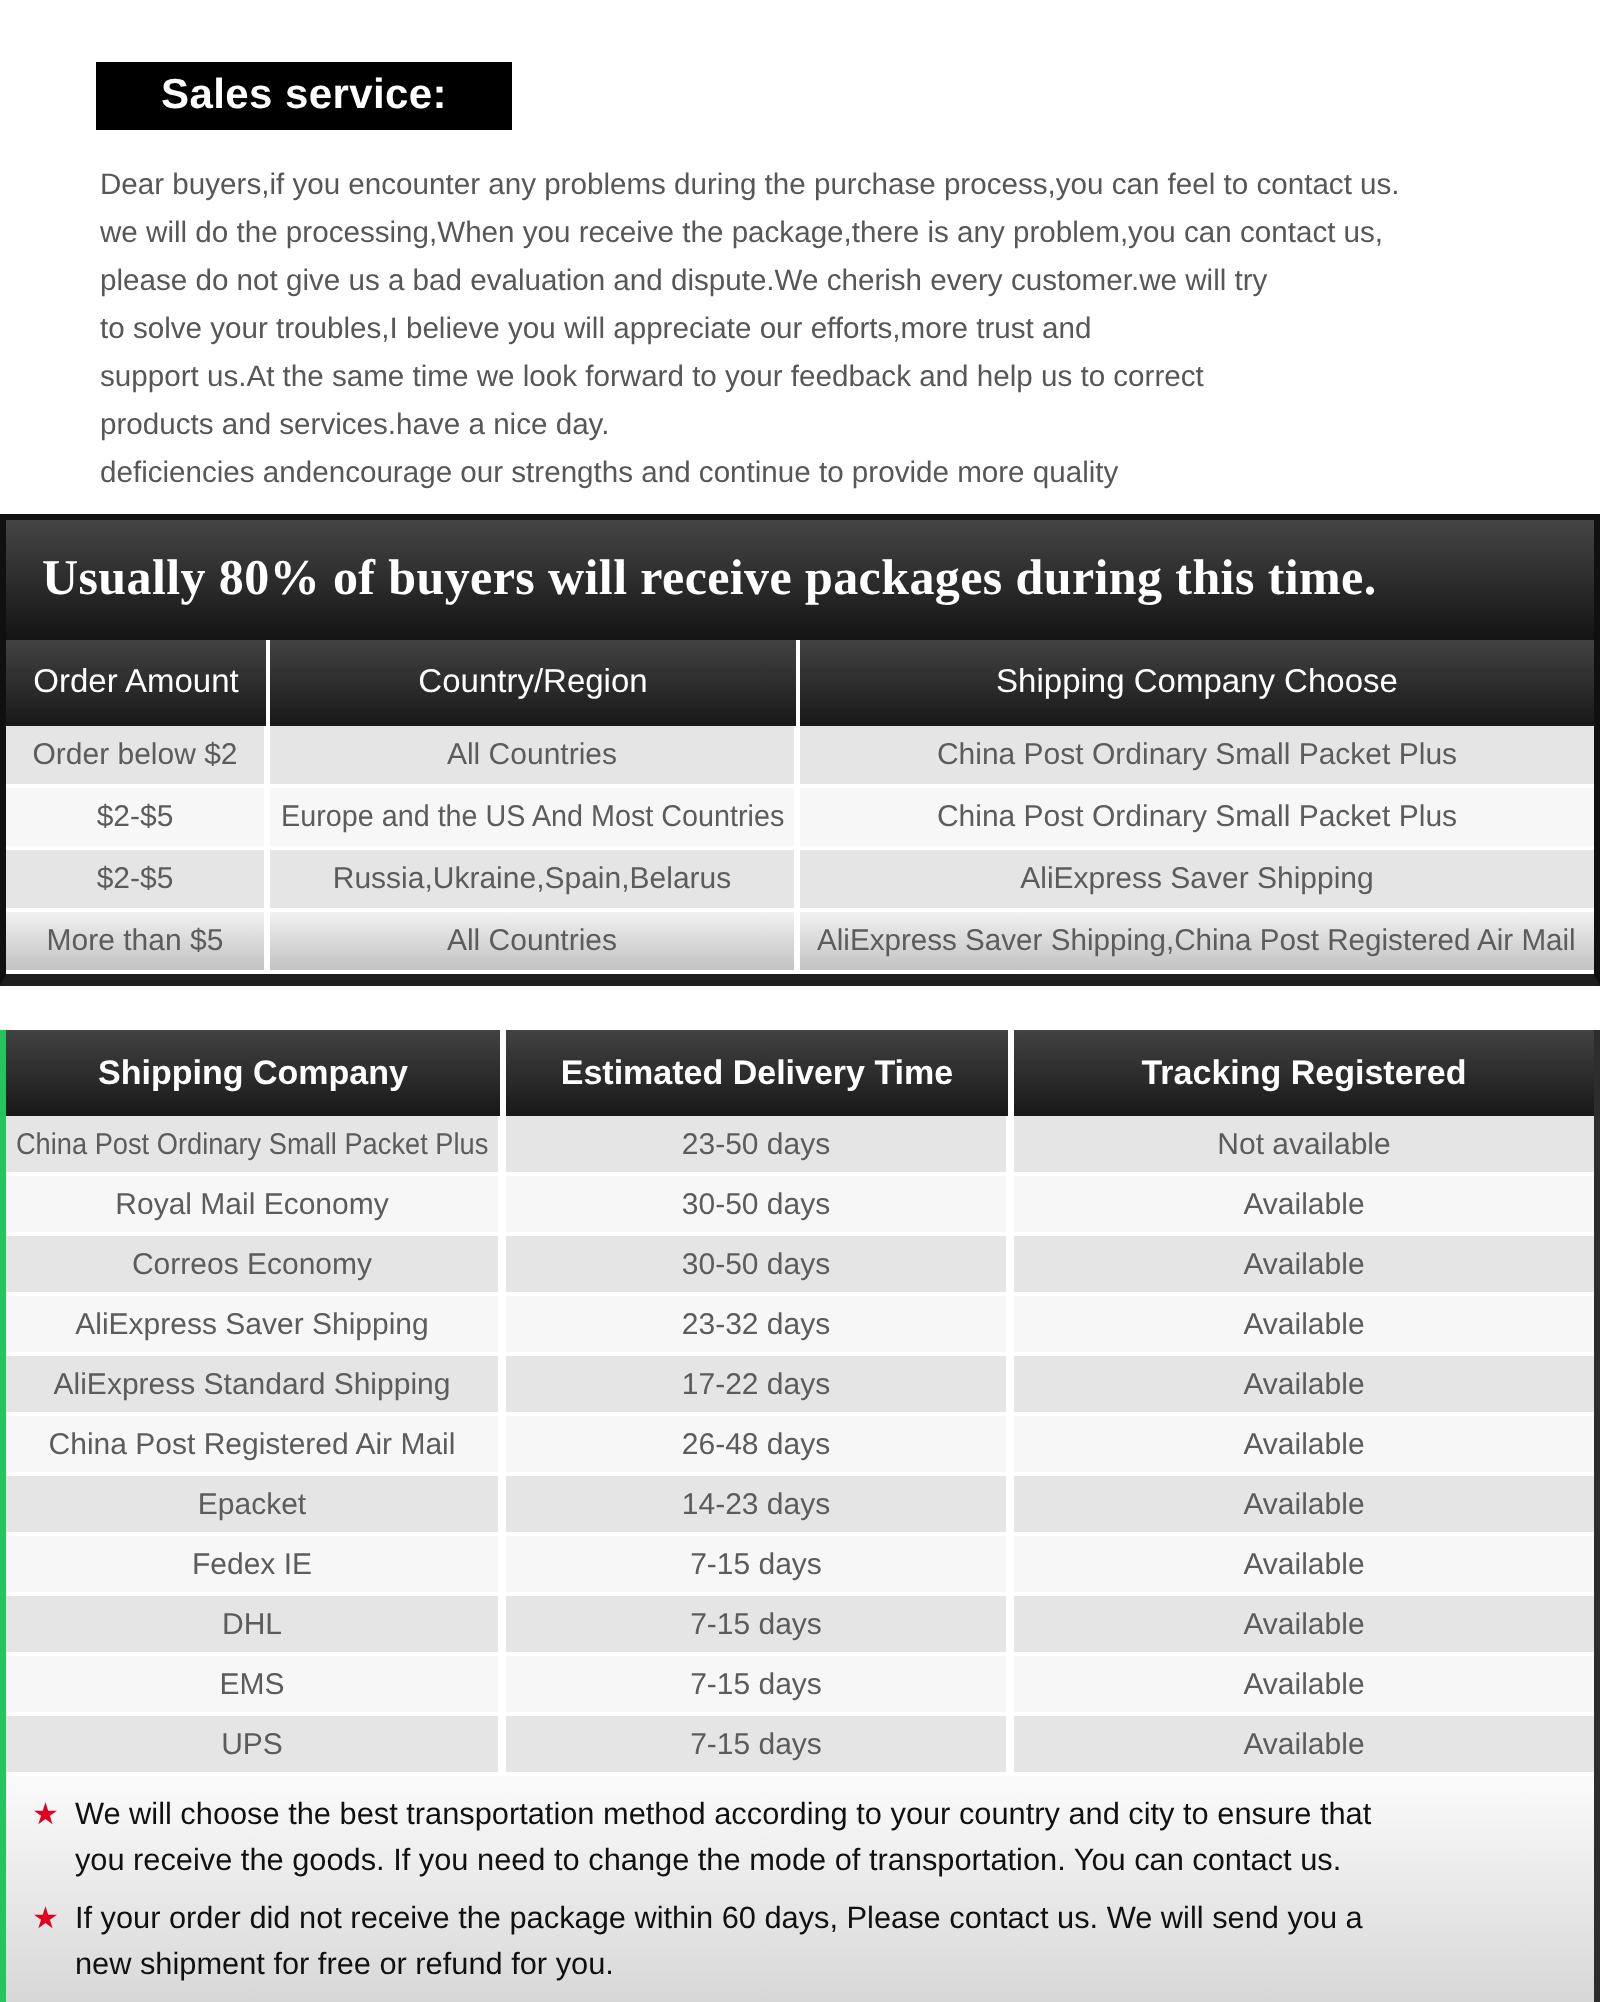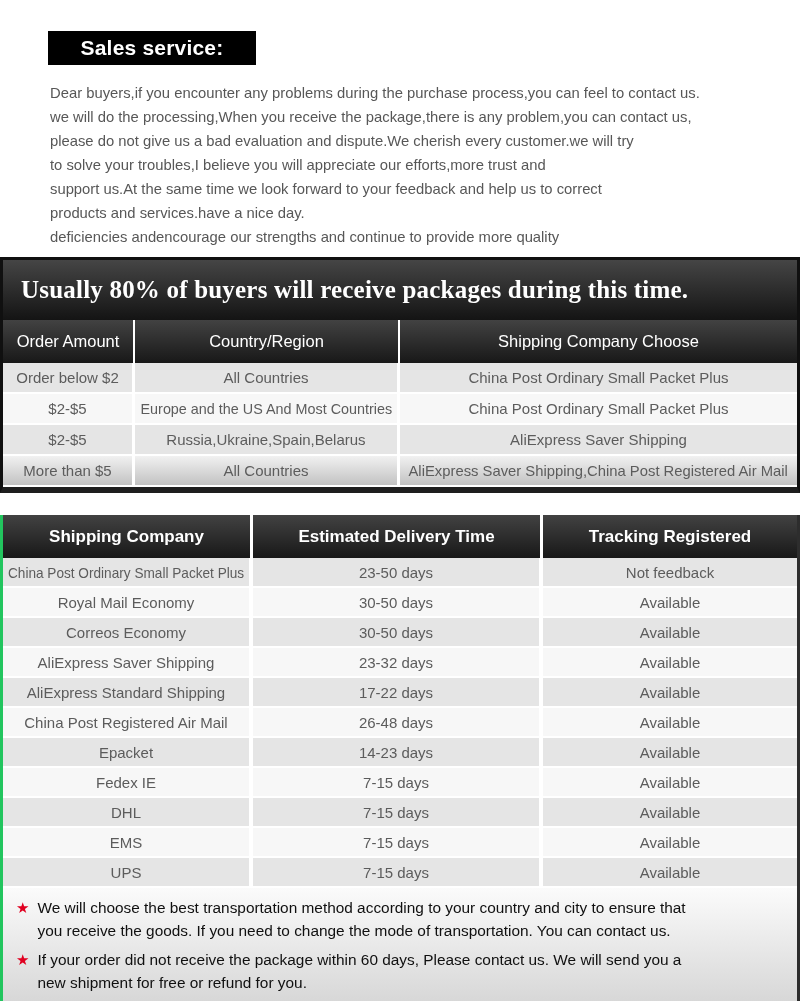--- a/index.html
+++ b/index.html
@@ -52,21 +52,21 @@
   .t1 .td { border-right:3px solid #fff; }
   .t1 .td:last-child { border-right:none; }
 
   
   .table2 {
     position:absolute; left:0; top:498px; width:800px;
     border-left:3px solid #22c55e; border-right:3px solid #2d2d2d; background:#fff;
   }
   .t2head .th { font-size:17px; font-weight:bold; border-right:3px solid #fff; }
   .t2head .th:last-child { border-right:none; }
-  .t2 .c0 { width:250px; } .t2 .c1 { width:290px; } .t2 .c2 { flex:1; }
+  .t2 .c0 { width:250px; } .t2 .c1 { width:254px; } .t2 .c2 { flex:1; }
   .t2 .trow { height:30px; }
   .t2 .td { border-right:4px solid #fff; }
   .t2 .td:last-child { border-right:none; }
 
   
   .notes { background:linear-gradient(#fbfbfb,#d7d7d7); padding:8px 10px 8px 8px; }
   .note { display:flex; color:#101010; font-size:15.4px; line-height:23px; margin-bottom:6px; }
   .note:last-child { margin-bottom:0; }
   .note .star { color:#e00020; margin:0 8px 0 5px; font-size:15px; line-height:23px; }
   .note-line { white-space:nowrap; }
@@ -166,21 +166,21 @@
       </div>
     <div class="tbody" id="t2body">
         <div class="trow row-gray">
           <div class="td c0">
             <span class="cell-text" style="transform: scaleX(0.908);">China Post Ordinary Small Packet Plus</span>
           </div>
           <div class="td c1">
             <span class="cell-text">23-50 days</span>
           </div>
           <div class="td c2">
-            <span class="cell-text">Not feedback</span>
+            <span class="cell-text">Not available</span>
           </div>
         </div>
         <div class="trow row-light">
           <div class="td c0">
             <span class="cell-text">Royal Mail Economy</span>
           </div>
           <div class="td c1">
             <span class="cell-text">30-50 days</span>
           </div>
           <div class="td c2">

